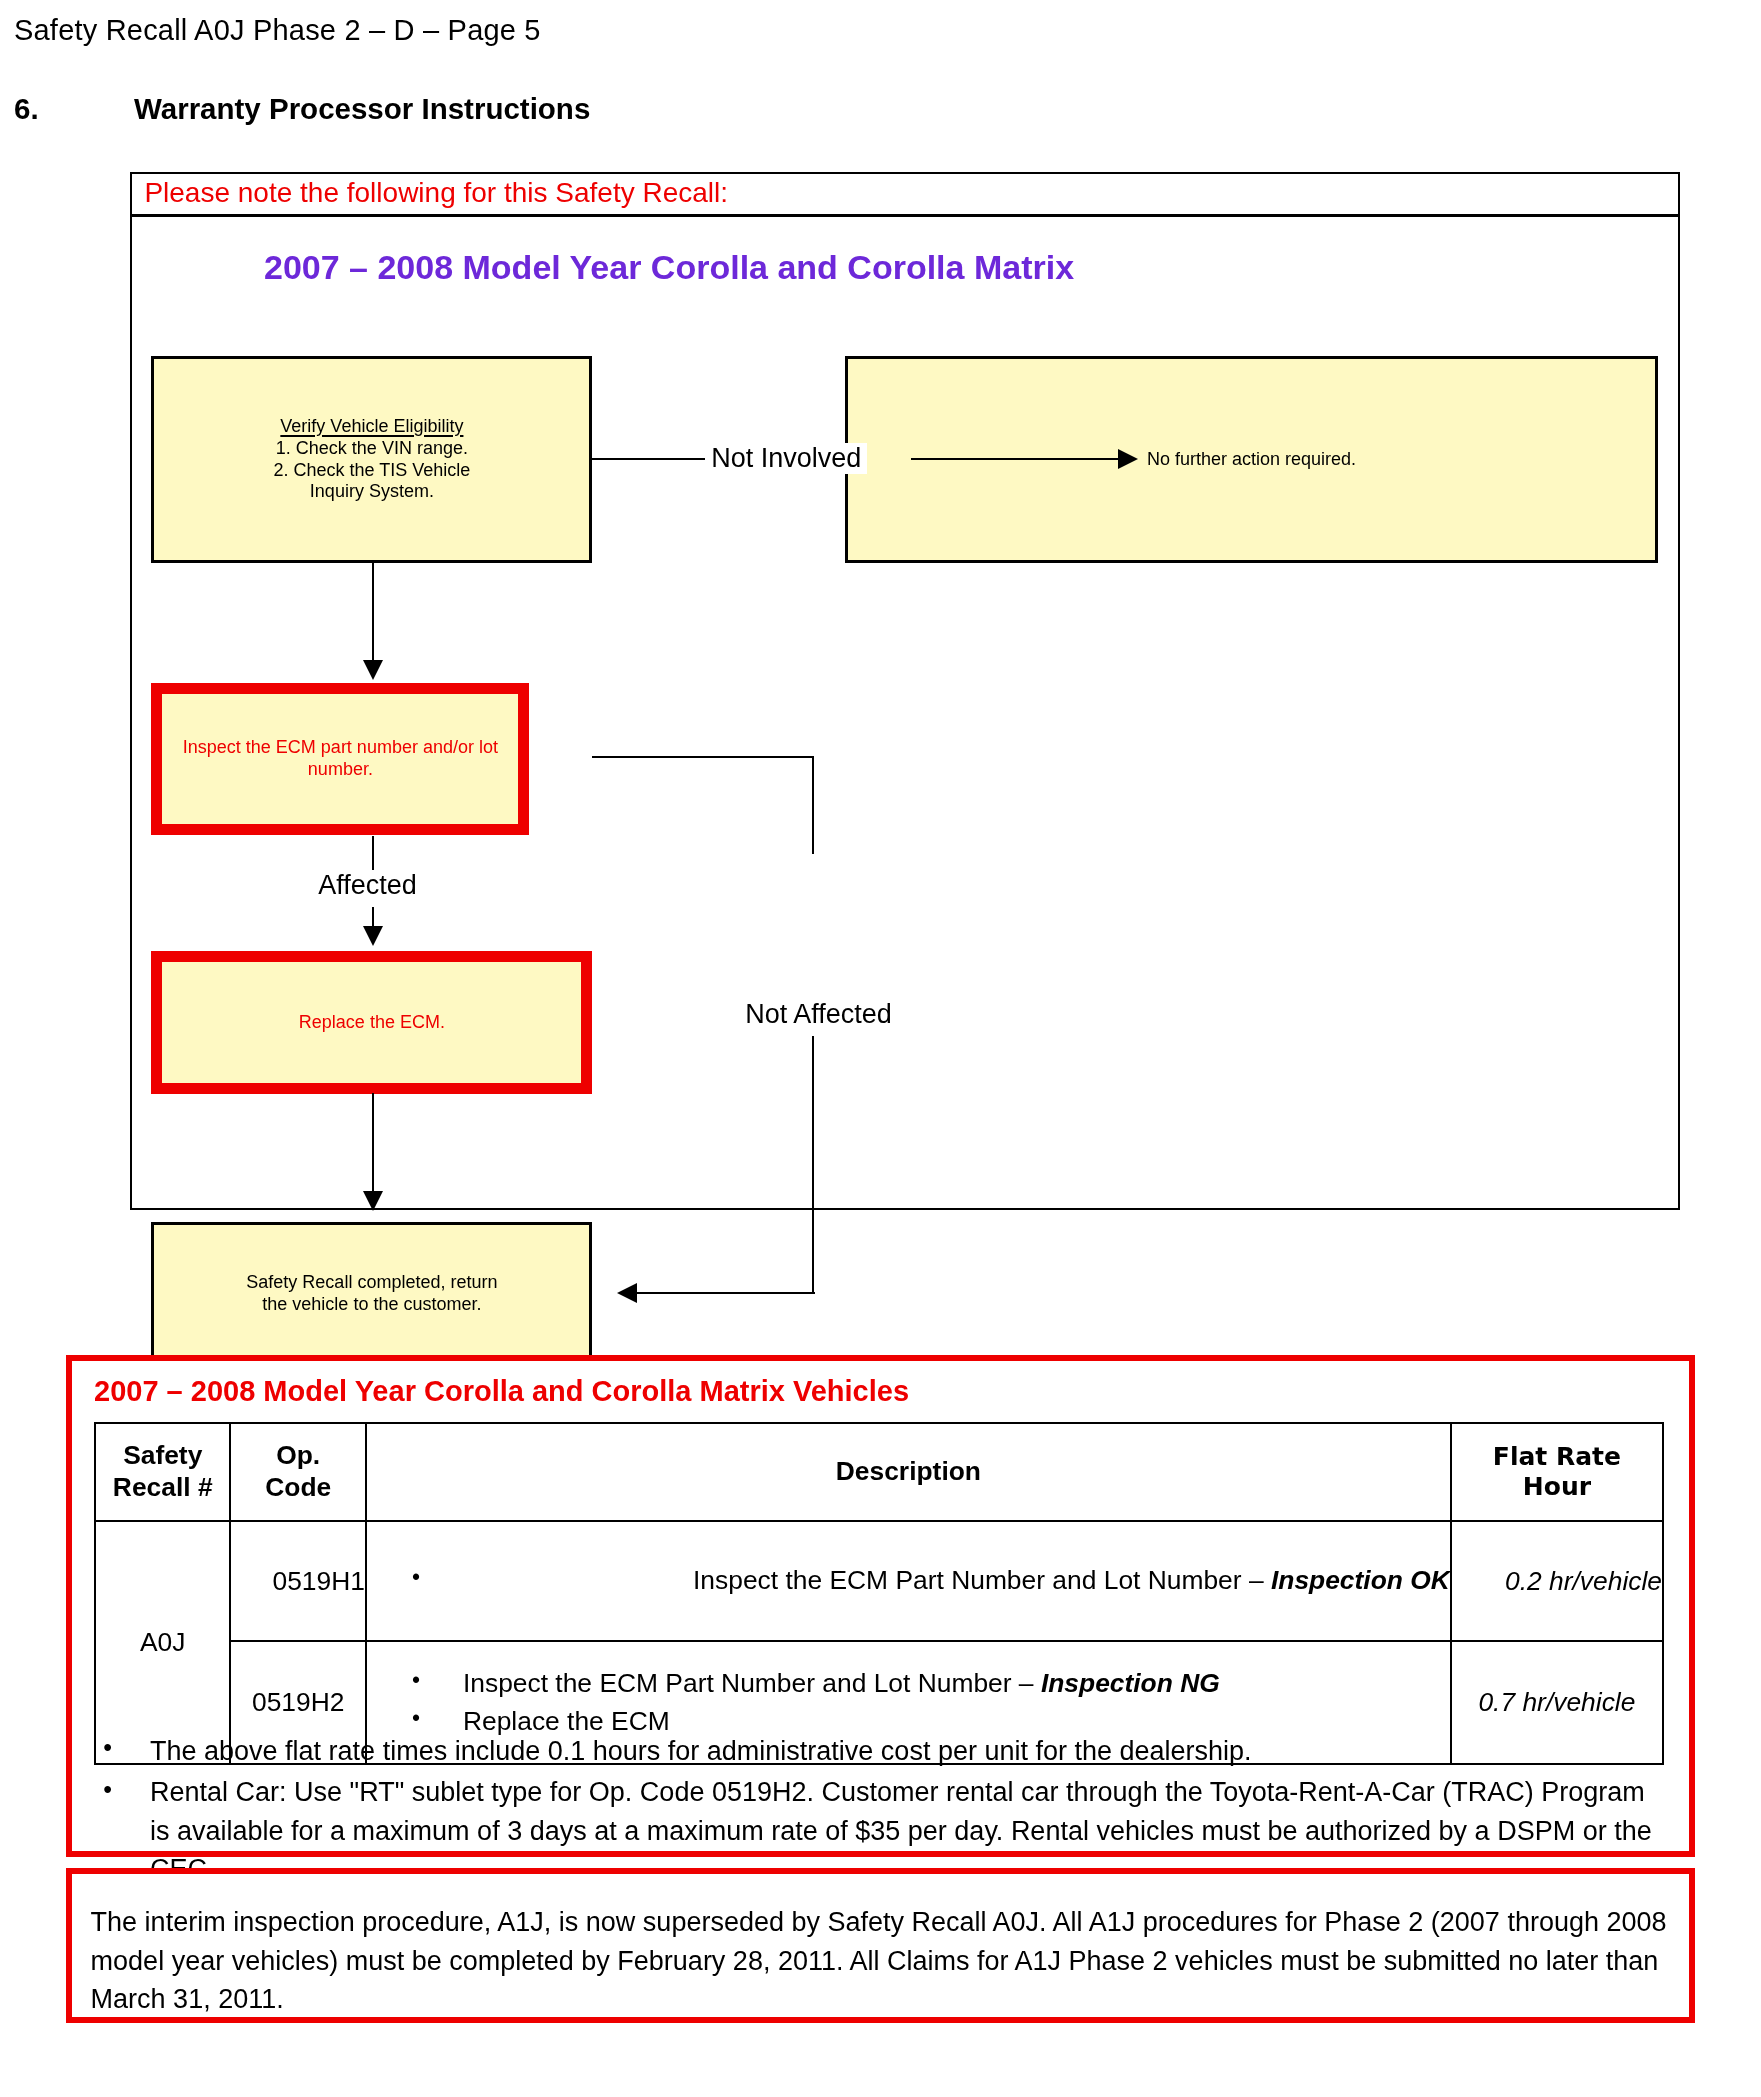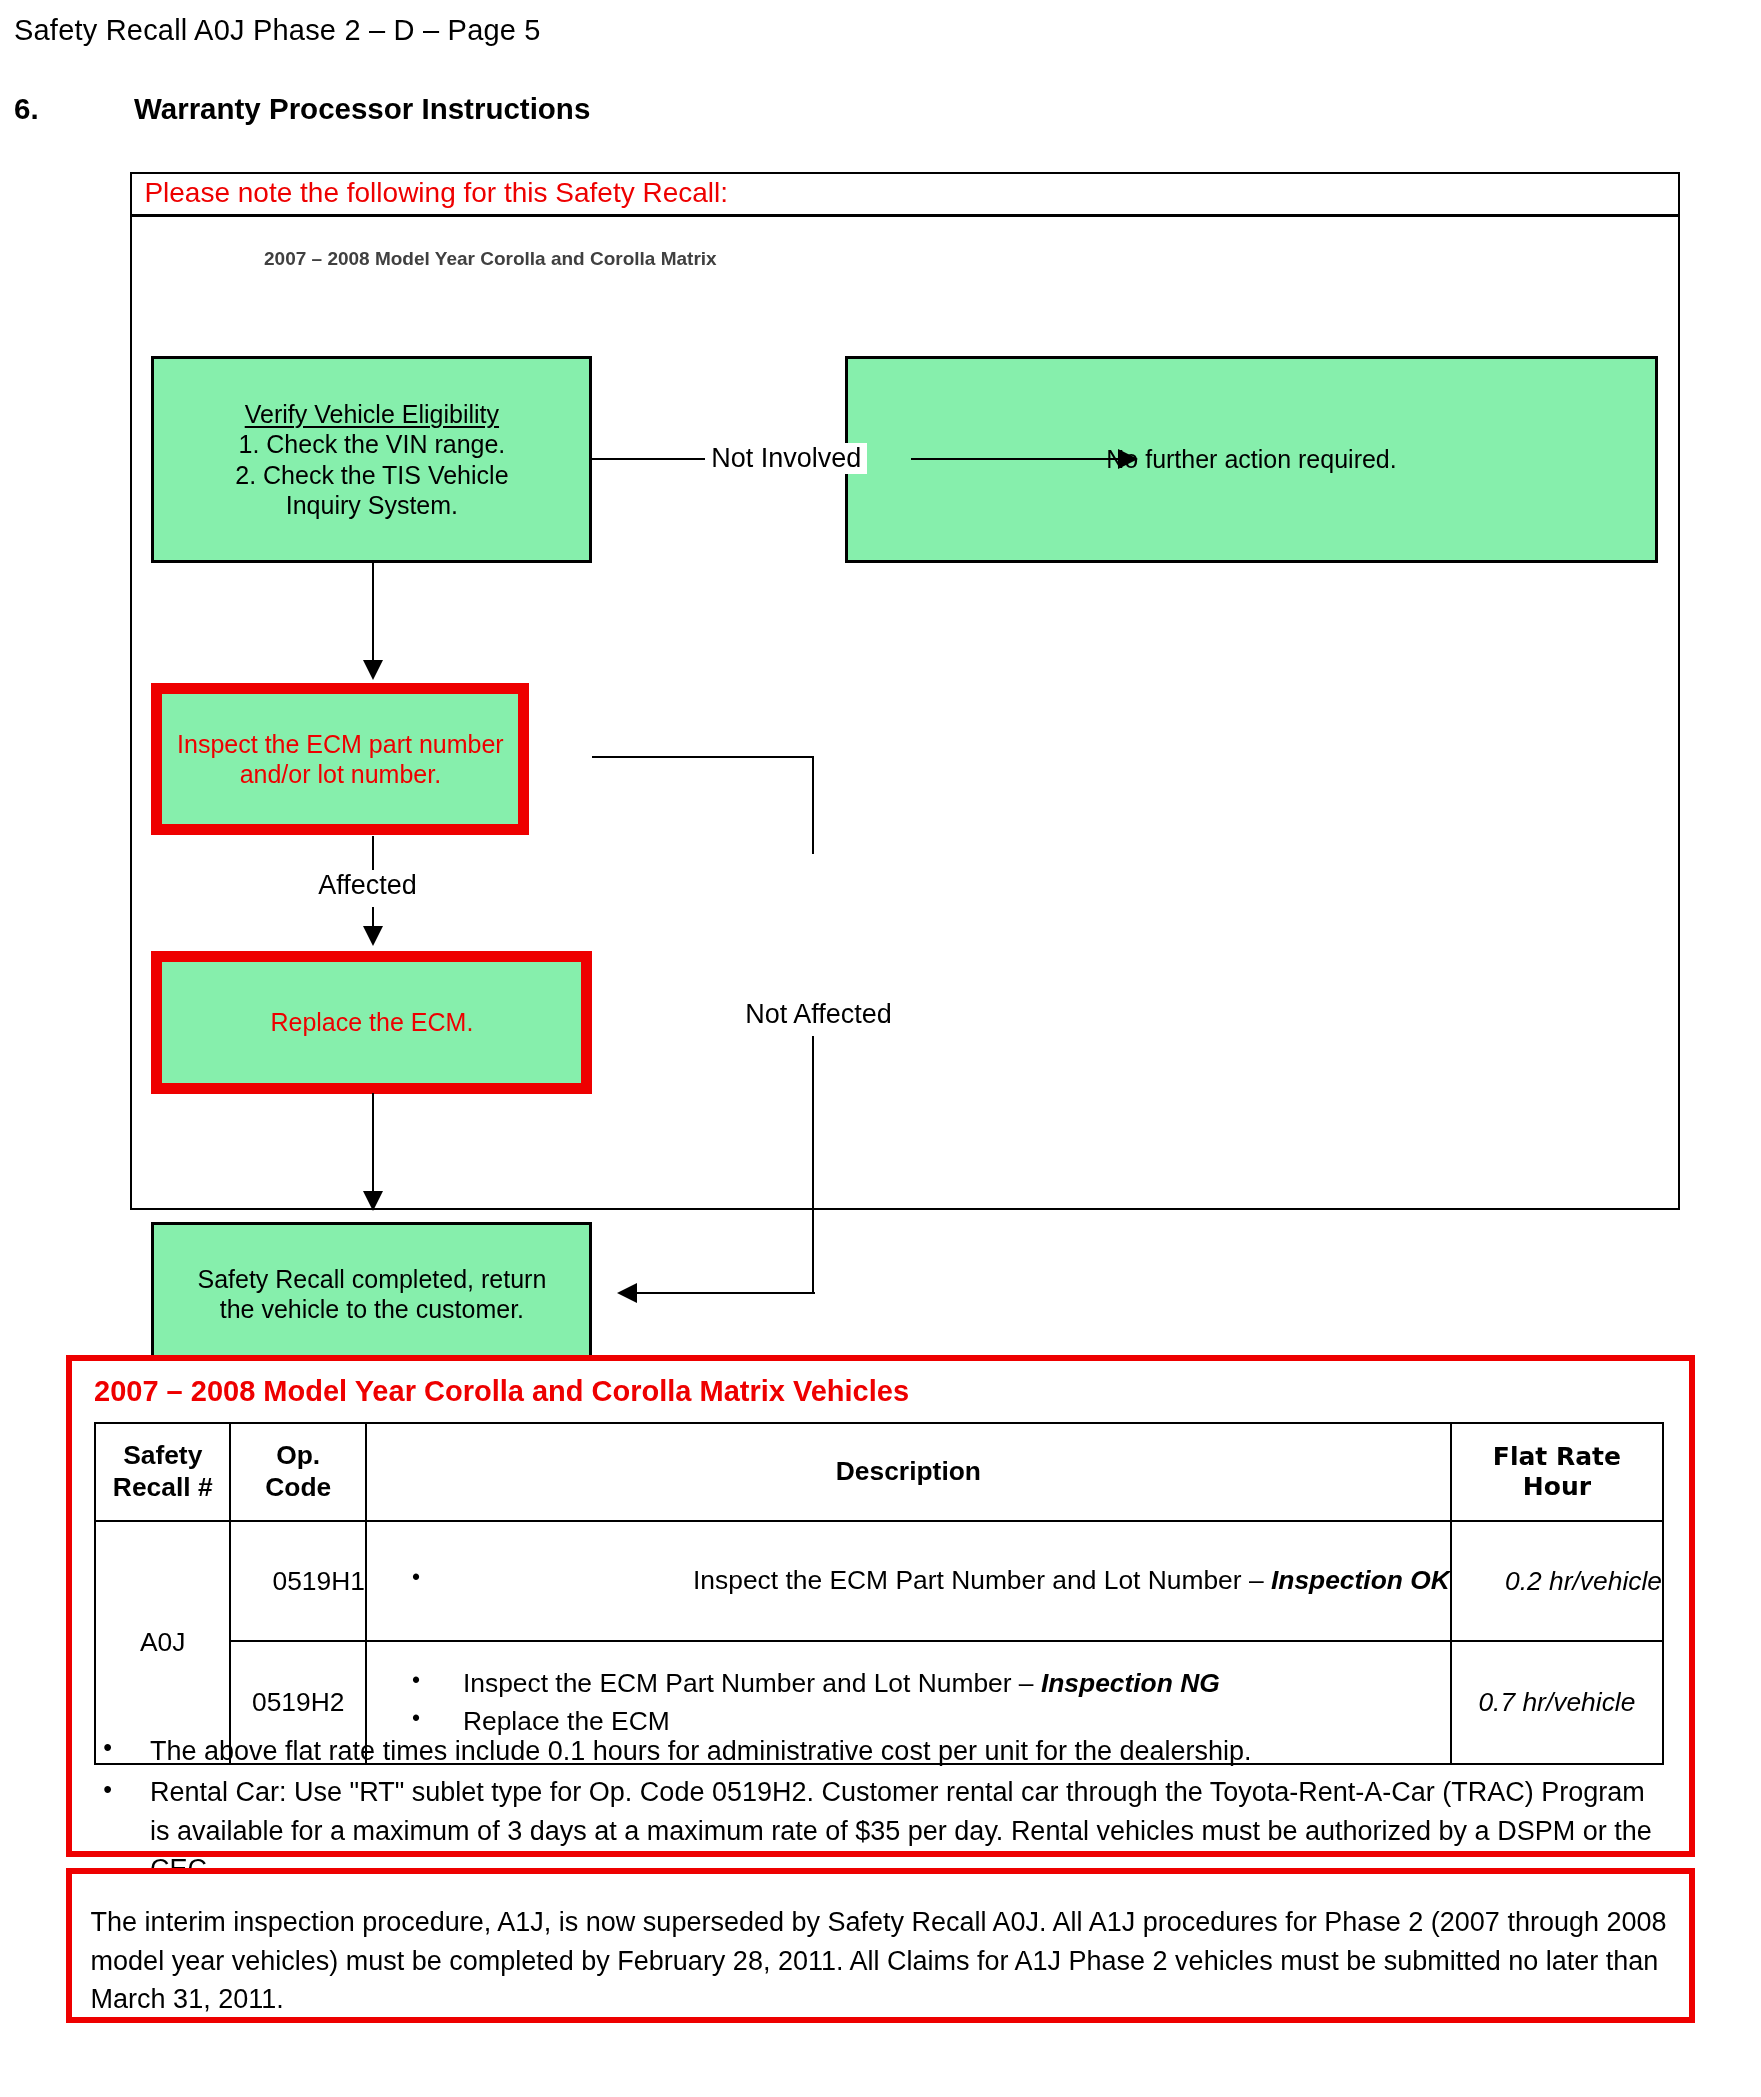--- a/index.html
+++ b/index.html
@@ -70,36 +70,36 @@
     top: 3.1px;
     color: #EE0000;
     font-size: 28px;
     white-space: nowrap;
   }
 
   #flow-title {
     position: absolute;
     left: 132px;
     top: 74px;
-    color: #404040;
-    font-size: 19px;
+    color: #6d28d9;
+    font-size: 34px;
     font-weight: bold;
     white-space: nowrap;
   }
 
   
   .node {
     position: absolute;
     box-sizing: border-box;
-    background: #86efac;
+    background: #fef9c3;
     display: flex;
     align-items: center;
     justify-content: center;
     text-align: center;
-    font-size: 25px;
+    font-size: 18px;
     line-height: 1.22;
   }
   .node.black {
     border: 3.1px solid #000;
   }
   .node.redbox {
     border: 11px solid #EE0000;
     color: #EE0000;
   }
 

